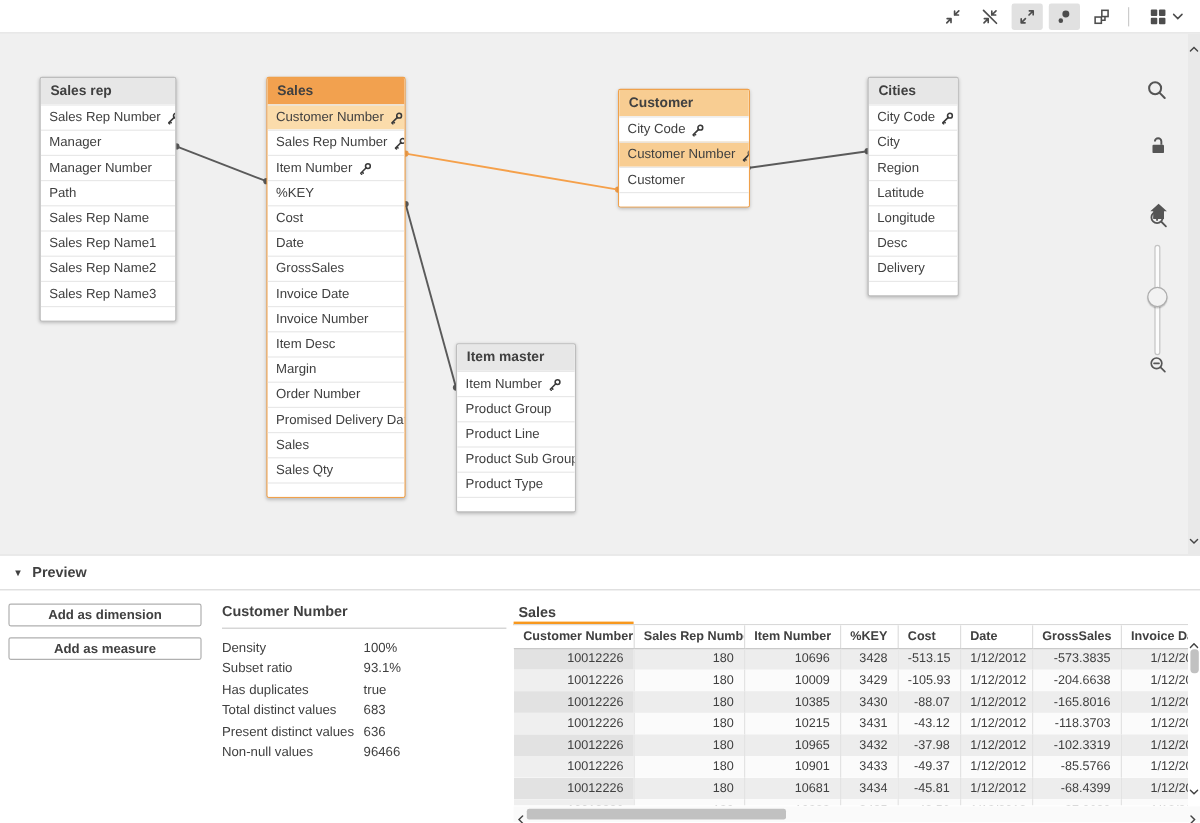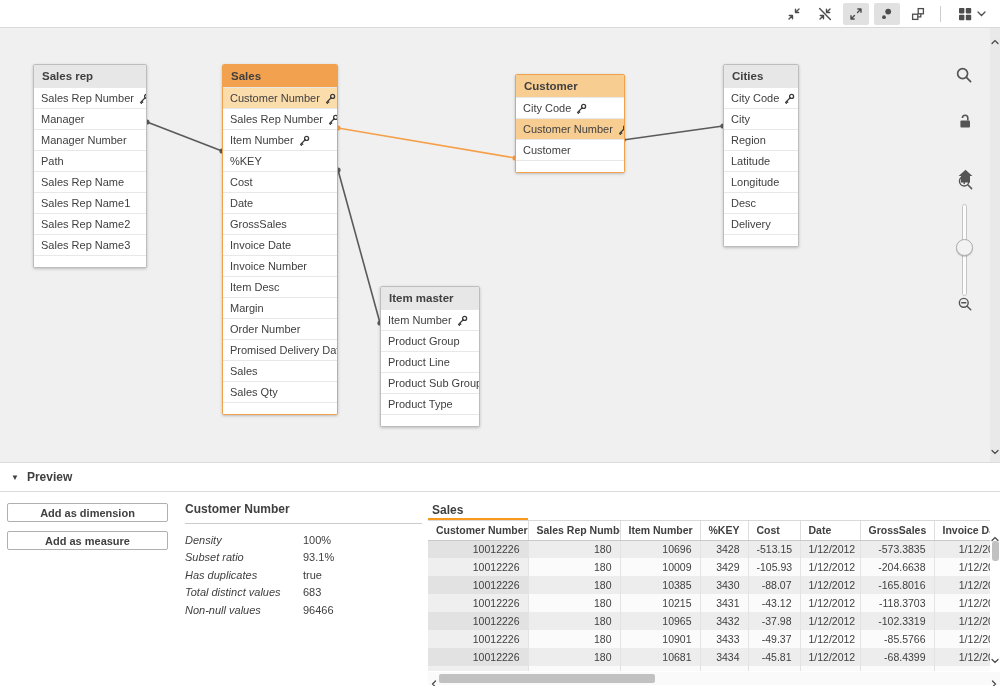--- a/index.html
+++ b/index.html
@@ -58,21 +58,21 @@
 
   .col-left { position:absolute; left:7px; top:11px; width:161px; }
   .add-btn { display:block; width:161px; height:19px; margin-bottom:9px; background:#fff;
              border:1px solid #b0b0b0; border-radius:2px; font-family:inherit; font-size:11px;
              font-weight:bold; color:#404040; cursor:pointer; }
 
   .col-mid { position:absolute; left:185px; top:10px; width:237px; }
   .field-title { font-size:12px; font-weight:bold; padding-bottom:7px; border-bottom:1px solid #cccccc; }
   .stats { margin-top:7px; }
   .stat-row { display:flex; align-items:center; height:17.5px; font-size:11px; }
-  .stat-label { width:118px; flex:0 0 auto;font-style:italic; }
+  .stat-label { width:118px; flex:0 0 auto; }
 
   .col-right { position:absolute; left:428px; top:0; width:572px; height:194px; }
   .grid-title { position:absolute; left:4px; top:11px; font-size:12px; font-weight:bold; }
   .grid-underline-orange { position:absolute; left:0; top:26px; width:100px; height:3px; background:#f8981d; }
   .grid-underline-gray { position:absolute; left:0; top:28px; width:562px; height:1px; background:#d9d9d9; }
   .grid-viewport { position:absolute; left:0; top:29px; width:562px; height:150px; overflow:hidden; }
   table.pgrid { border-collapse:collapse; table-layout:fixed; }
   .pgrid th { height:19px; font-size:10.5px; font-weight:bold; text-align:left; padding:0 8px;
               border-right:1px solid #dedede; border-bottom:1px solid #c9c9c9; background:#fff;
               white-space:nowrap; overflow:hidden; }
@@ -437,20 +437,24 @@
             </div>
             <div class="stat-row">
               <span class="stat-label">Has duplicates</span>
               <span class="stat-value">true</span>
             </div>
             <div class="stat-row">
               <span class="stat-label">Total distinct values</span>
               <span class="stat-value">683</span>
             </div>
             <div class="stat-row">
+              <span class="stat-label">Present distinct values</span>
+              <span class="stat-value">636</span>
+            </div>
+            <div class="stat-row">
               <span class="stat-label">Non-null values</span>
               <span class="stat-value">96466</span>
             </div>
           </div>
       </div>
 
       <div class="col-right">
         <div class="grid-title">Sales</div>
         <div class="grid-underline-orange"></div>
         <div class="grid-underline-gray"></div>

